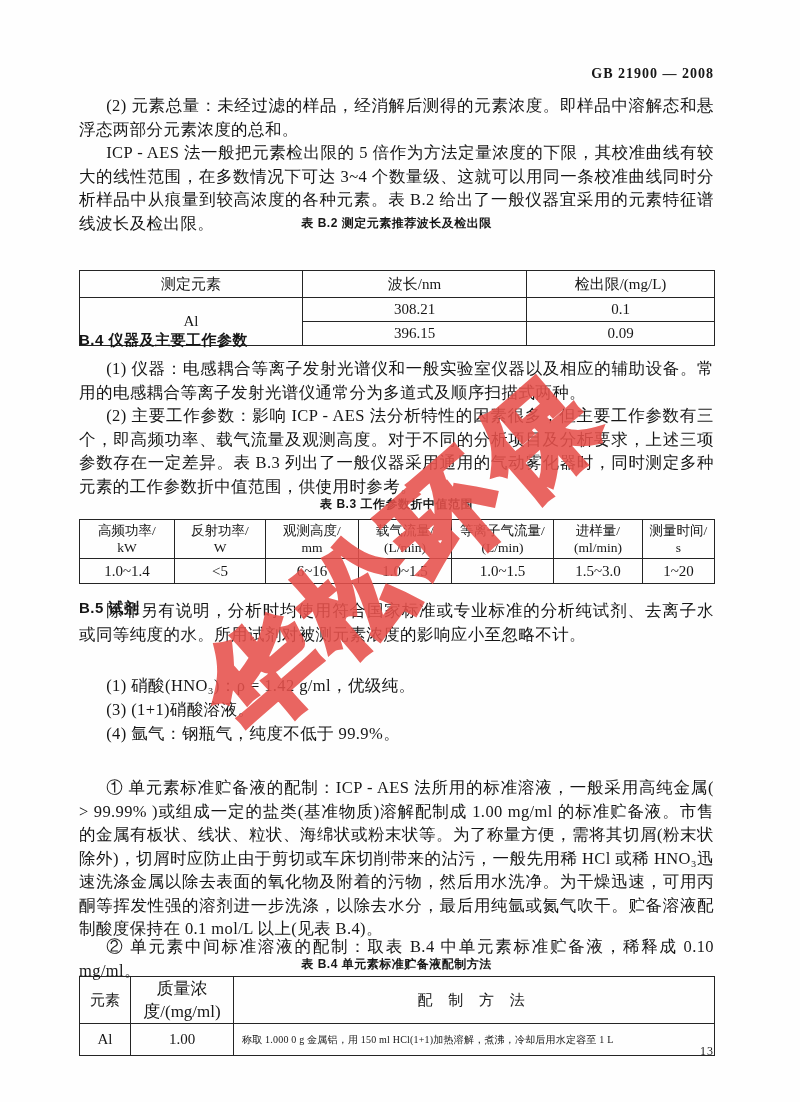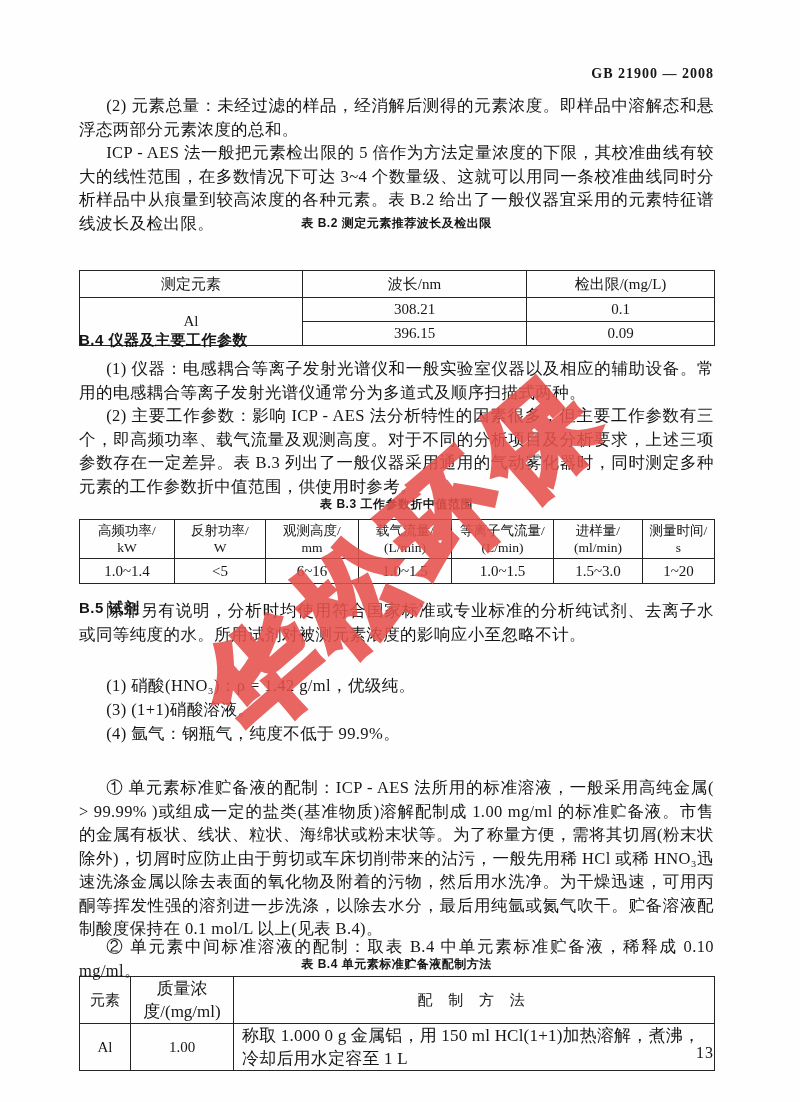--- a/index.html
+++ b/index.html
@@ -34,35 +34,35 @@
   td,th{
     text-align:center;vertical-align:middle;font-weight:normal;
     font-size:15px;padding:0;overflow:hidden;
   }
   .tb2 th{height:26px;}
   .tb2 td{height:23px;}
   .tb3 th{height:38px;font-size:13.5px;line-height:17px;}
   .tb3 td{height:24px;}
   .tb4 th{height:29px;}
   .tb4 td{height:31px;}
-  .tb4 .method-cell{text-align:left;padding:0 8px;font-size:17px;letter-spacing:0.2px;}
+  .tb4 .method-cell{text-align:left;padding:0 8px;font-size:10px;letter-spacing:0.2px;}
   .items div{margin:0;}
   .watermark{
     position:absolute;left:118px;top:496px;width:575px;height:112px;
     line-height:112px;text-align:center;
     font-size:108px;font-weight:bold;
     font-family:"Liberation Sans","DejaVu Sans",sans-serif;
     color:#e7514c;-webkit-text-stroke:6px #e7514c;
     letter-spacing:12px;
     transform:rotate(-41deg);
     opacity:0.88;
     pointer-events:none;z-index:5;
     white-space:nowrap;
   }
-  .page-number{top:1044px;text-align:right;font-size:16px;letter-spacing:1px;}
+  .page-number{top:1044px;text-align:right;font-size:12px;letter-spacing:1px;}
 </style>
 </head>
 <body>
 
 <div class="page">
 
   <div class="abs doc-number">GB 21900 — 2008</div>
 
   <div class="abs body-text indent" style="top:94px;">(2) 元素总量：未经过滤的样品，经消解后测得的元素浓度。即样品中溶解态和悬浮态两部分元素浓度的总和。</div>
 

